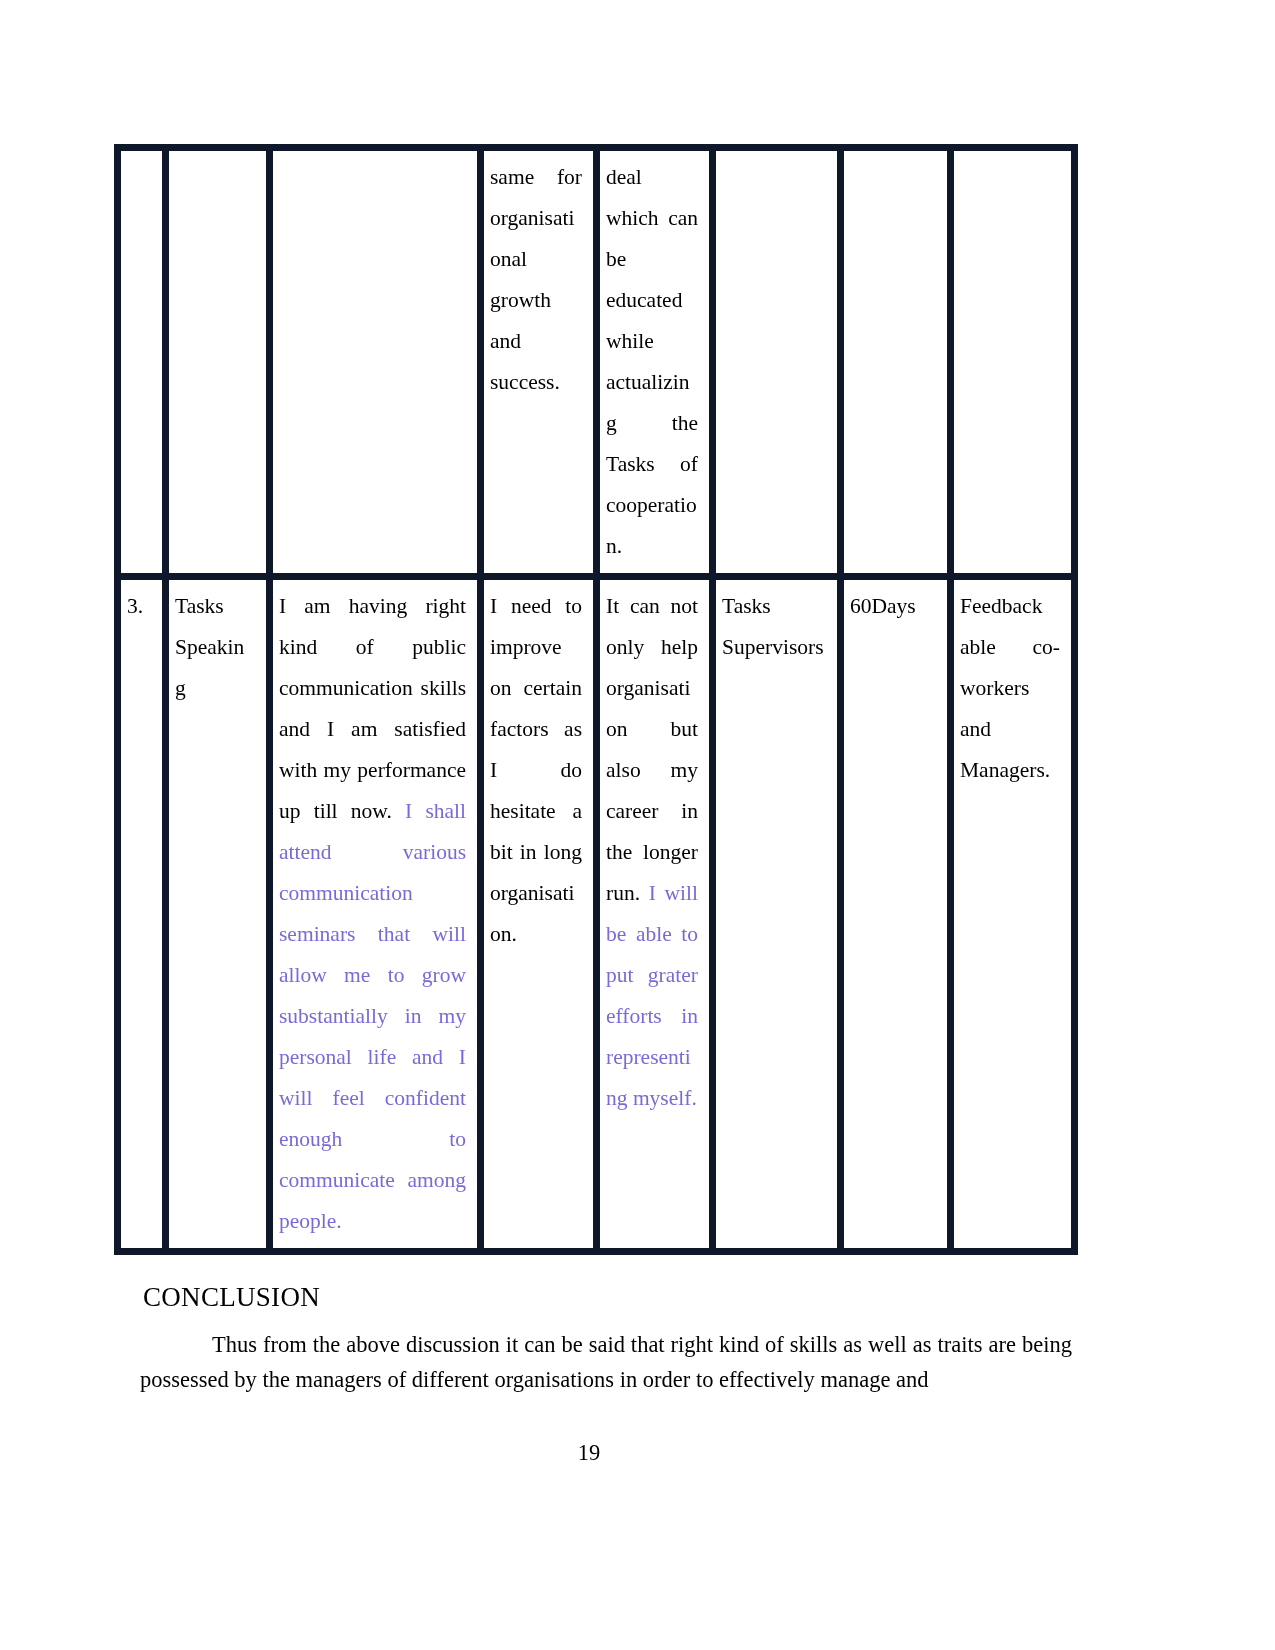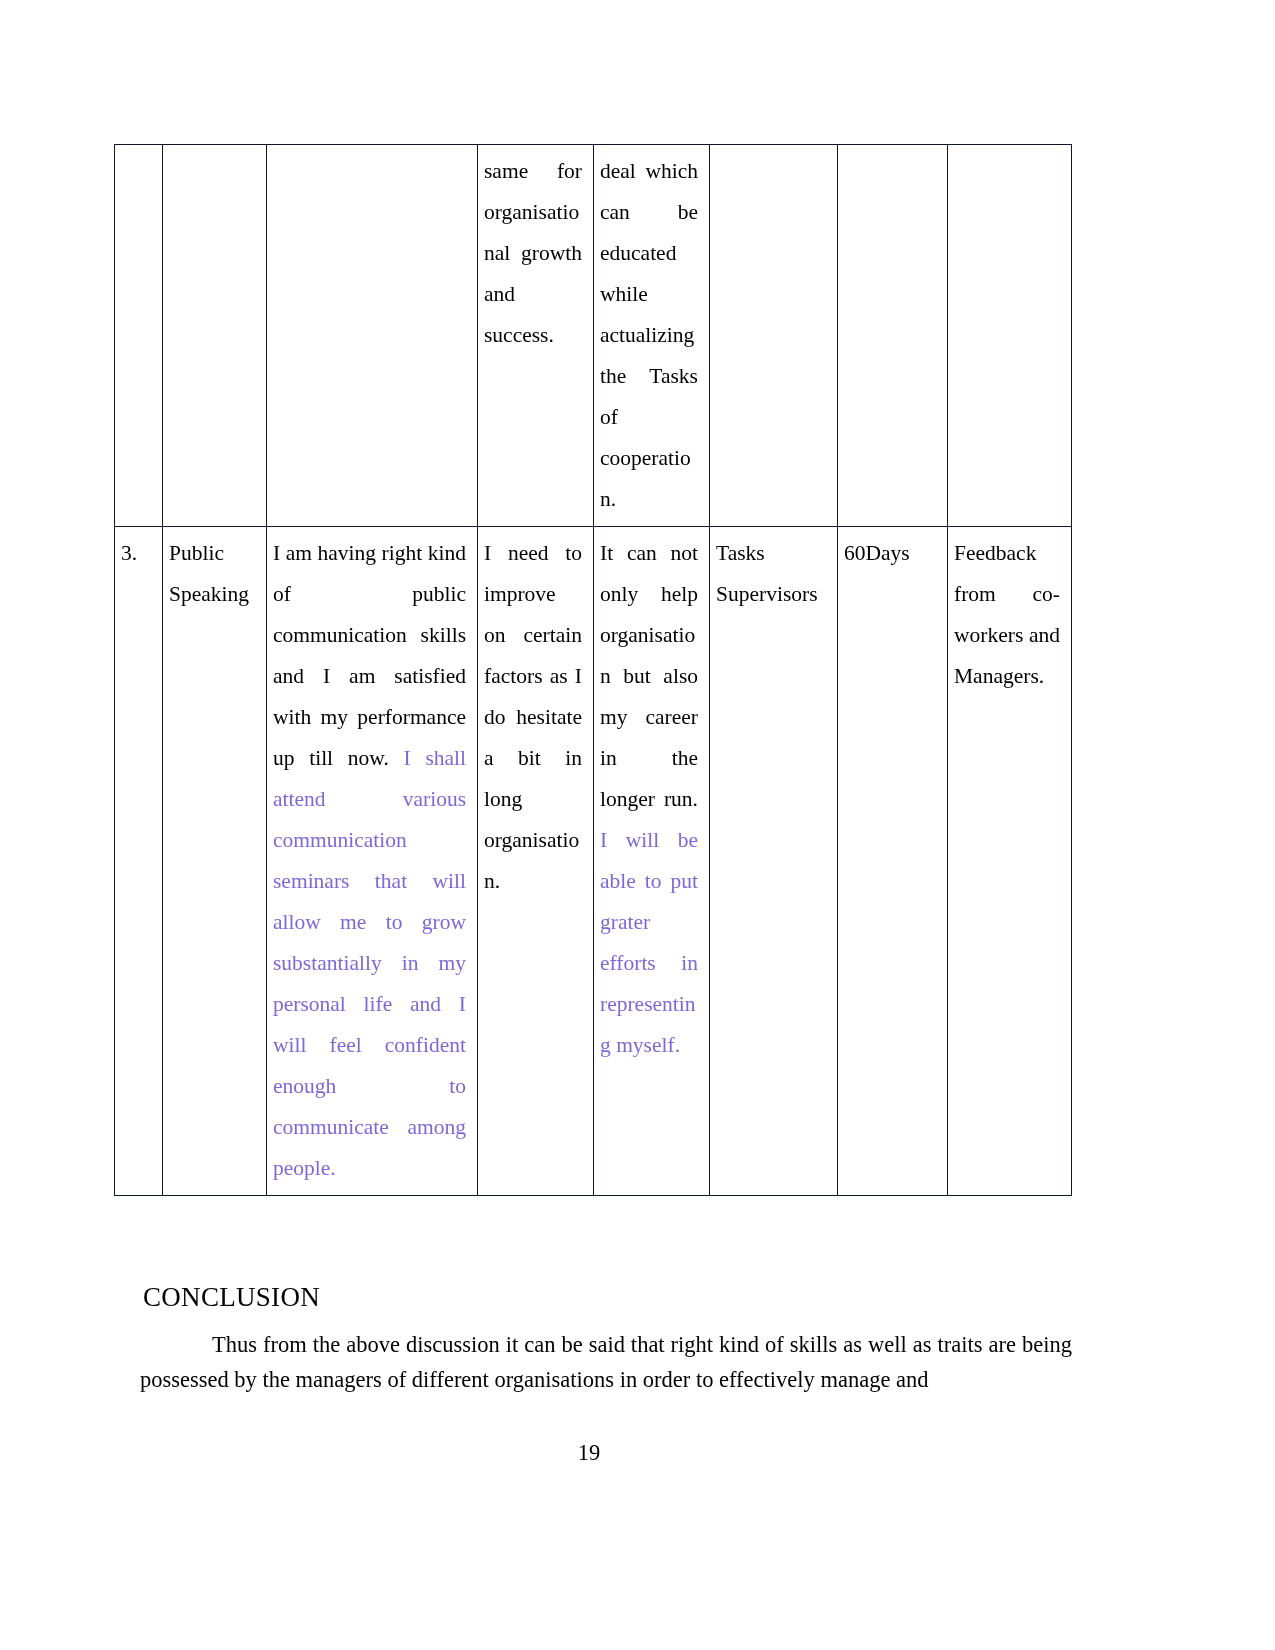--- a/index.html
+++ b/index.html
@@ -26,21 +26,21 @@
     left: 114px;
     top: 144px;
     width: 957px;
   }
   table.doc-table {
     border-collapse: collapse;
     width: 957px;
     table-layout: fixed;
   }
   table.doc-table td {
-    border: 1px solid #0f172a;
+    border: 7px solid #0f172a;
     vertical-align: top;
     padding: 6px 11px 6px 6px;
     font-size: 21.5px;
     line-height: 41px;
     text-align: justify;
     text-align-last: left;
     word-wrap: break-word;
     overflow-wrap: break-word;
     hyphens: none;
   }
@@ -117,27 +117,27 @@
           <td class="nojust"></td>
           <td class="justified"></td>
           <td class="justified"><span>same for organisational growth and success.</span></td>
           <td class="justified"><span>deal which can be educated while actualizing the Tasks of cooperation.</span></td>
           <td class="nojust"></td>
           <td class="nojust"></td>
           <td class="nojust"></td>
         </tr>
         <tr>
           <td class="nojust">3.</td>
-          <td class="nojust">Public Speaking</td>
+          <td class="nojust">Tasks Speaking</td>
           <td class="justified"><span>I am having right kind of public communication skills and I am satisfied with my performance up till now. </span><span class="purple">I shall attend various communication seminars that will allow me to grow substantially in my personal life and I will feel confident enough to communicate among people.</span></td>
           <td class="justified"><span>I need to improve on certain factors as I do hesitate a bit in long organisation.</span></td>
           <td class="justified"><span>It can not only help organisation but also my career in the longer run. </span><span class="purple">I will be able to put grater efforts in representing myself.</span></td>
           <td class="nojust">Tasks Supervisors</td>
           <td class="nojust">60Days</td>
-          <td class="justified">Feedback from co-workers and Managers.</td>
+          <td class="justified">Feedback able co-workers and Managers.</td>
         </tr>
       </tbody>
     </table>
   </div>
 
   <div class="conclusion-heading">CONCLUSION</div>
 
   <div class="conclusion-body"><span class="indent"></span><span>Thus from the above discussion it can be said that right kind of skills as well as traits are being possessed by the managers of different organisations in order to effectively manage and</span></div>
 
   <div class="page-number">19</div>

